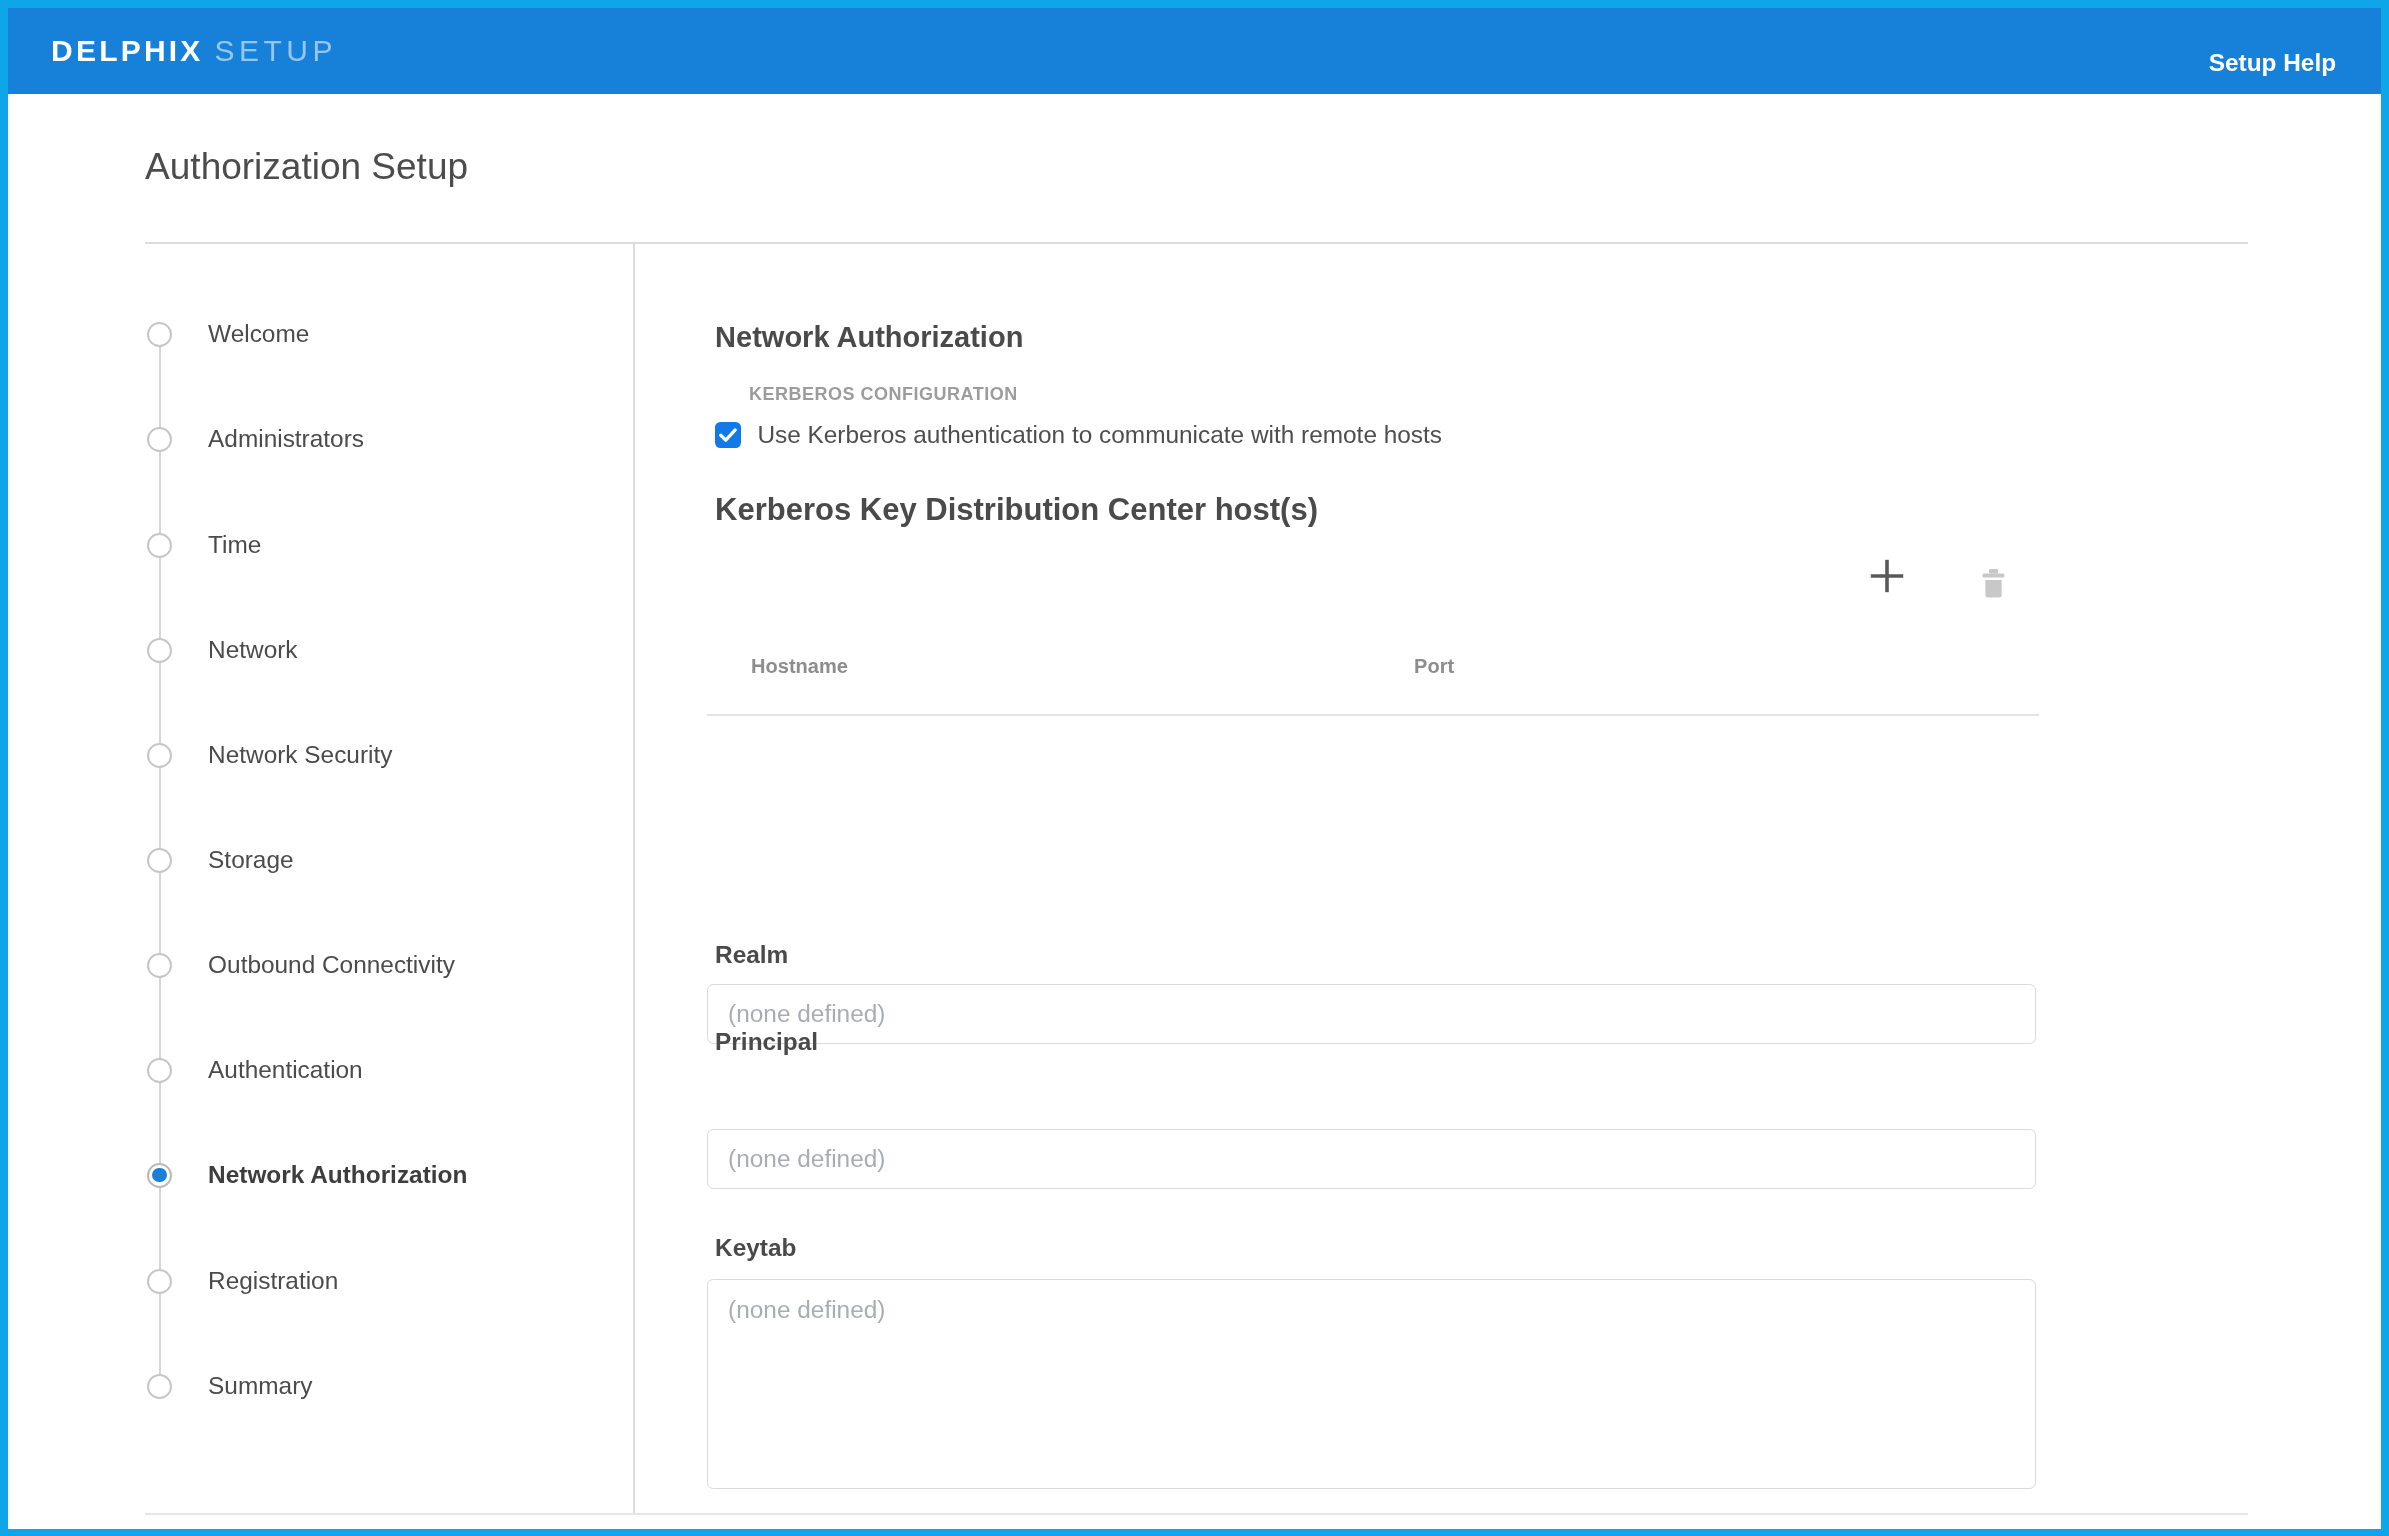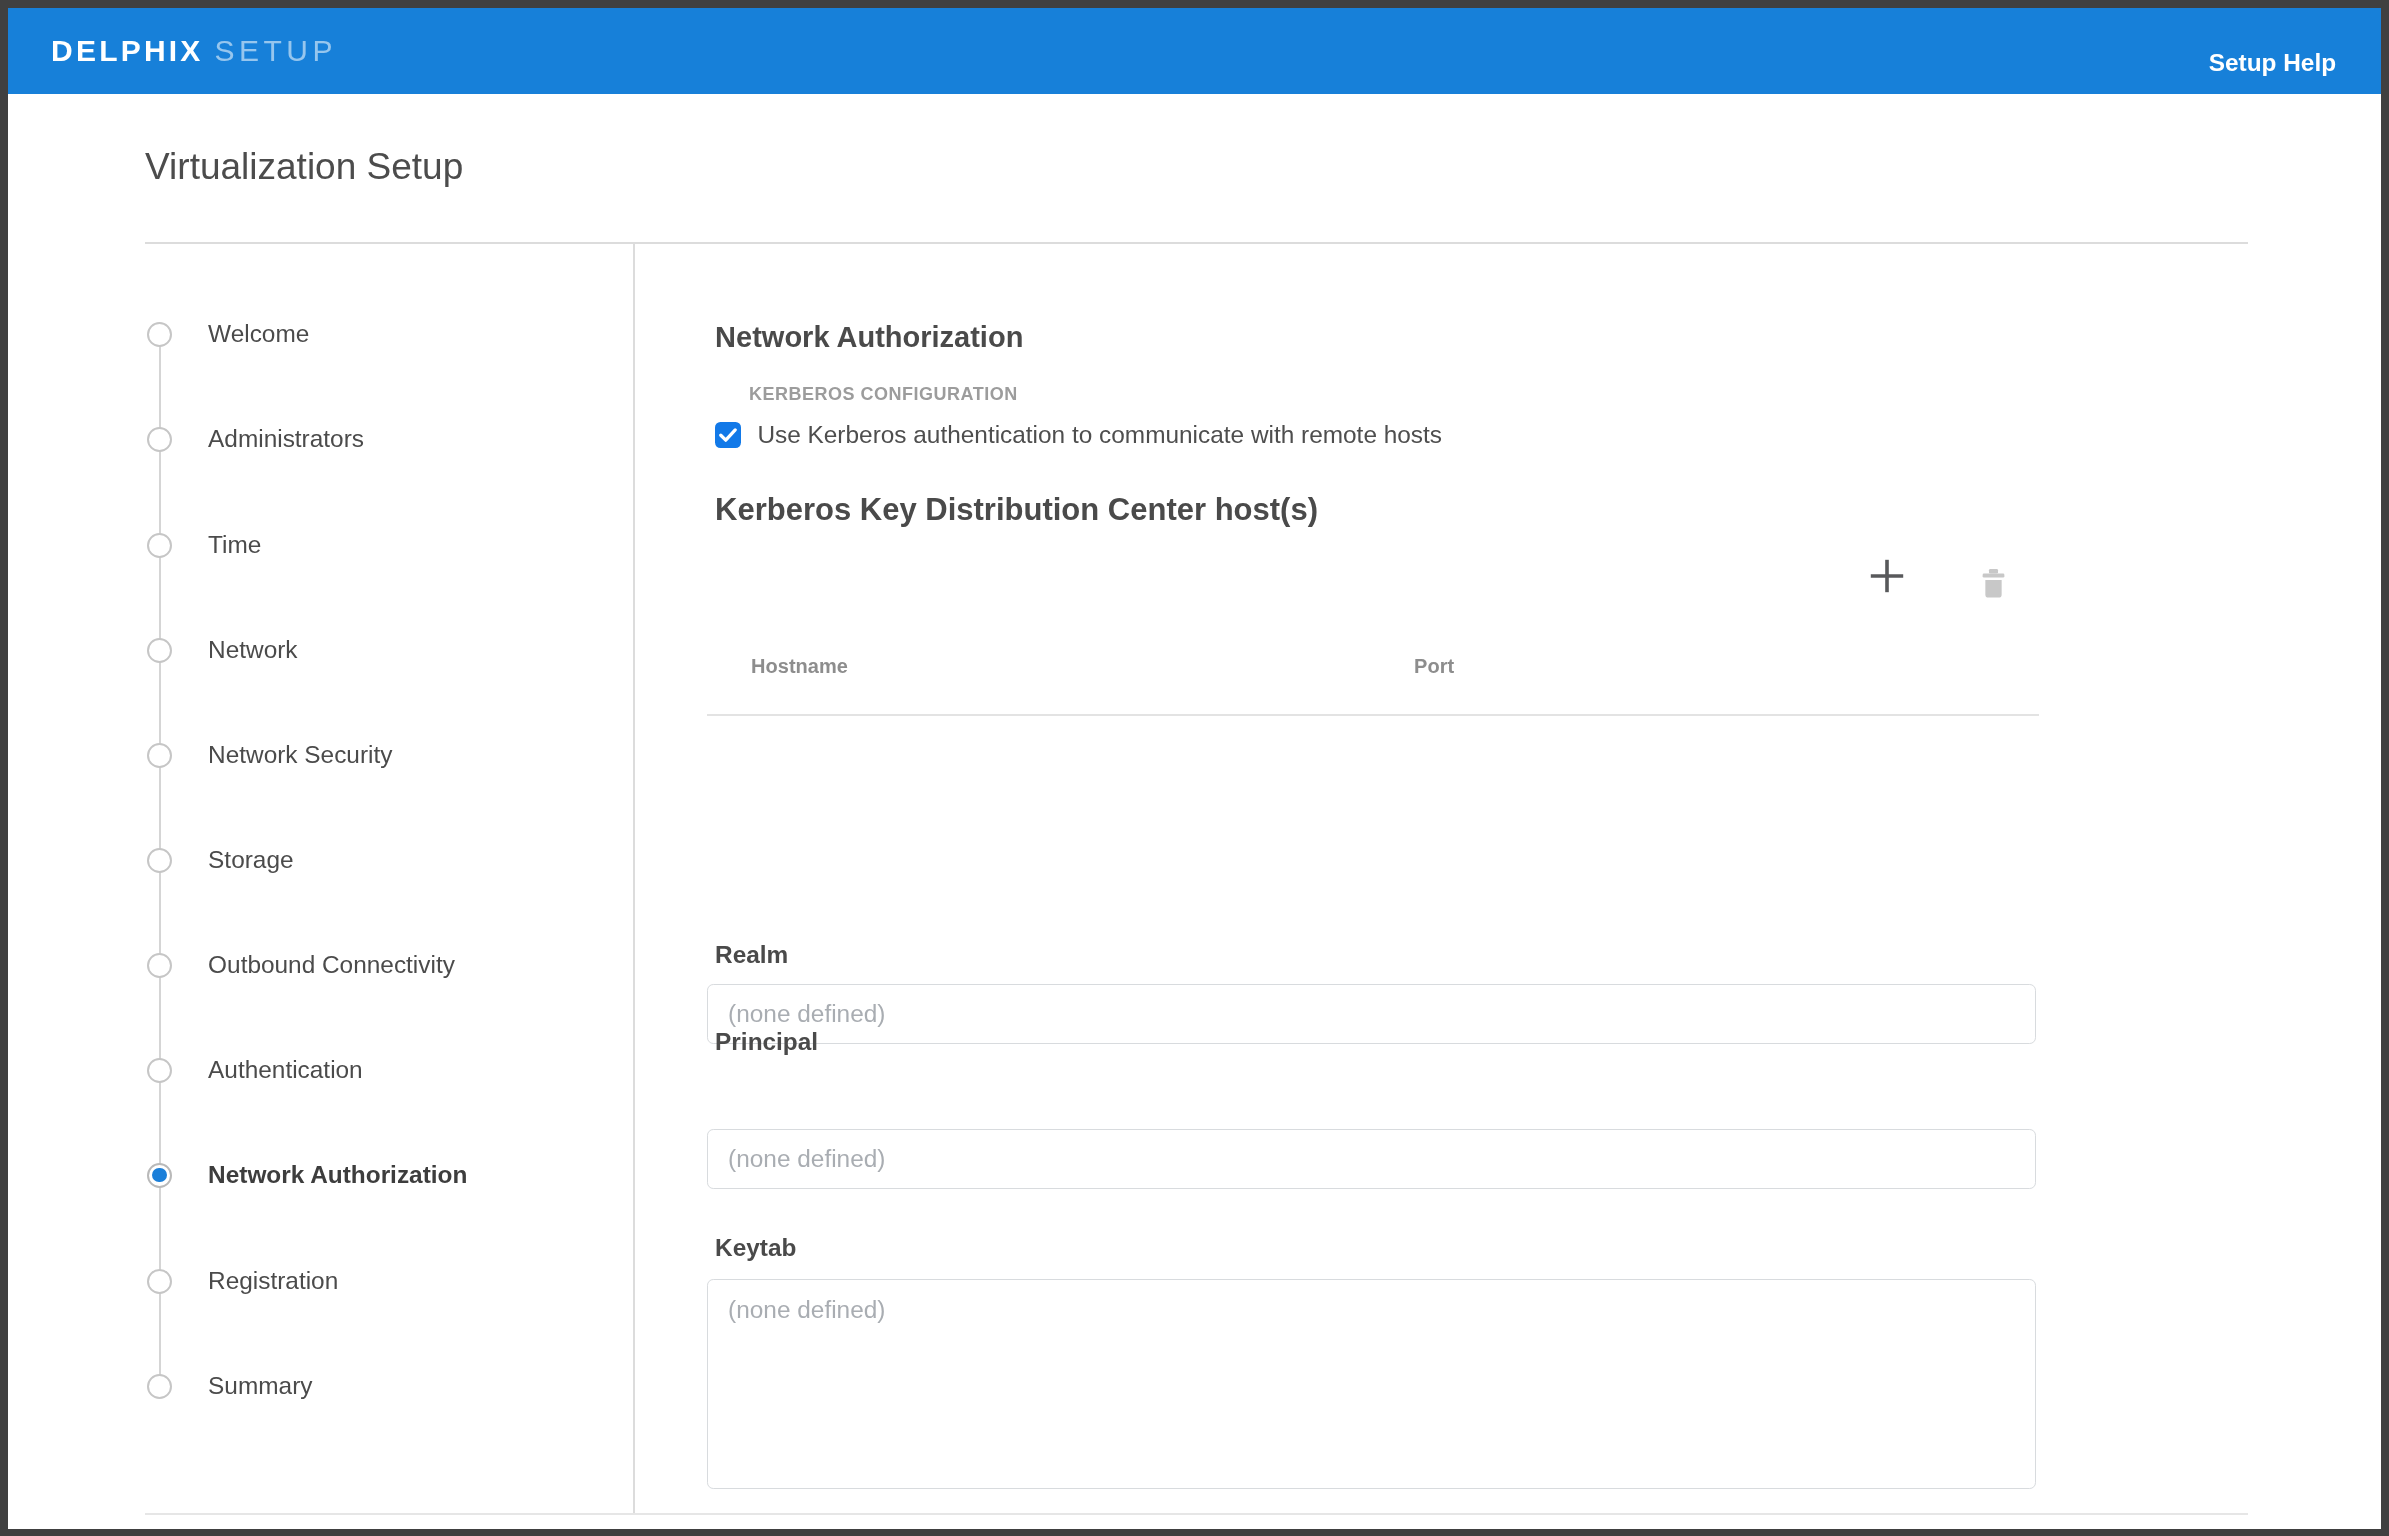--- a/index.html
+++ b/index.html
@@ -1,19 +1,19 @@
 <!DOCTYPE html>
 <html style="font-size:14.5px"><head>
 <meta charset="utf-8">
 <style>
   html,body{margin:0;padding:0;background:#222;}
   .window{
     position:relative;
     width:2389px;height:1537px;
-    background:#404040;
+    background:#0ea5e9;
     box-sizing:border-box;
     padding:8.1px;
     font-family:"Liberation Sans","DejaVu Sans",sans-serif;
   }
   .inner{
     position:relative;
     width:2373px;height:1521px;
     background:#ffffff;
     overflow:hidden;
   }
@@ -103,21 +103,21 @@
   <div class="inner">
 
     <div class="appbar">
       <div class="brand">
         <span class="primary">DELPHIX</span>
         <span class="secondary">SETUP</span>
       </div>
       <div class="help-link">Setup Help</div>
     </div>
 
-    <div class="page-title">Virtualization Setup</div>
+    <div class="page-title">Authorization Setup</div>
     <div class="divider-top"></div>
     <div class="divider-vert"></div>
     <div class="divider-bottom"></div>
 
     <div class="step-line"></div>
 
     <div class="step" style="top:308px">
       <span class="dot"></span>
       <span class="step-label">Welcome</span>
     </div>

